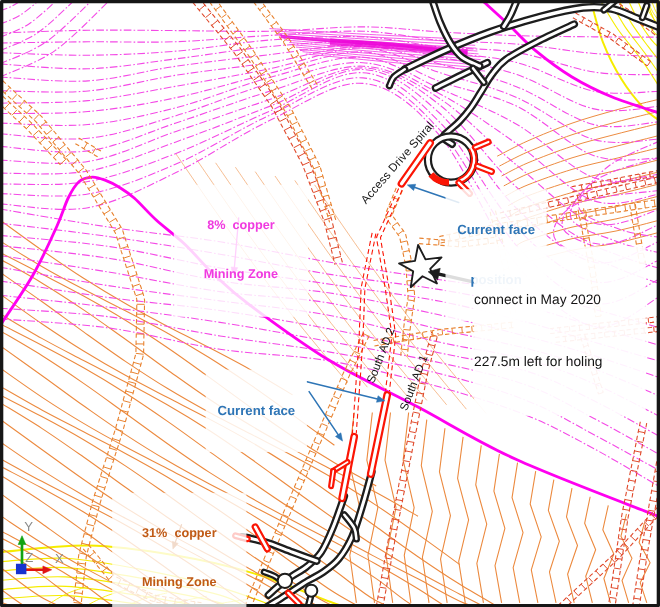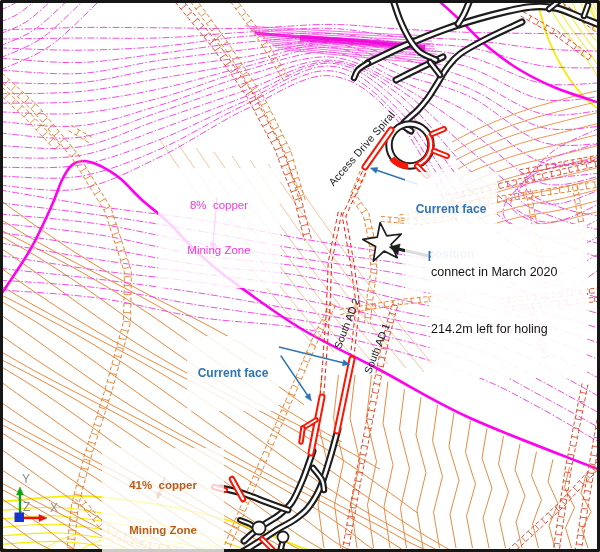--- a/index.html
+++ b/index.html
@@ -1,20 +1,20 @@
 <!DOCTYPE html>
 <html><head>
 <meta charset="utf-8">
 <style>
   html,body{margin:0;padding:0;background:#dcdcdc;font-family:"Liberation Sans",sans-serif;}
   .stage{position:relative;width:600px;height:552px;background:#fff;overflow:hidden;}
   .stage svg{position:absolute;left:0;top:0;}
   .lbl{position:absolute;line-height:15px;white-space:pre;text-align:center;}
   .lbl .ln{display:block;}
-  .zone8{left:158px;top:168px;width:122px;color:#f03ae0;font-size:11.5px;font-weight:400;
+  .zone8{left:158px;top:168px;width:122px;color:#f03ae0;font-size:11.5px;font-weight:700;
          background:rgba(255,255,255,.82);}
   .zone5{left:102px;top:448px;width:122px;color:#c05a15;font-size:11.5px;font-weight:600;
          background:rgba(255,255,255,.78);}
   .spiral{left:306px;top:141px;width:112px;color:#161616;font-size:10.5px;font-weight:500;
           letter-spacing:.2px;transform:rotate(-49deg);transform-origin:center;background:transparent;}
   .cfp{left:405px;top:172px;width:92px;color:#2e75b6;font-size:12px;font-weight:600;
        background:rgba(255,255,255,.85);}
   .cfps{left:187px;top:336px;width:92px;color:#2e75b6;font-size:12px;font-weight:600;
         background:rgba(255,255,255,.85);}
   .southad{width:100px;color:#141414;font-size:10.5px;font-weight:500;transform:rotate(-69deg);
@@ -741,32 +741,32 @@
   </div>
 
   <div class="lbl spiral">Access Drive Spiral</div>
 
   <div class="lbl cfp">
     <span class="ln">Current face</span>
     <span class="ln">position</span>
   </div>
 
   <div class="lbl note">
-    <span class="ln">connect in March 2020</span>
-    <span class="ln">214.2m left for holing</span>
+    <span class="ln">connect in May 2020</span>
+    <span class="ln">227.5m left for holing</span>
   </div>
 
   <div class="lbl cfps">
     <span class="ln">Current face</span>
   </div>
 
   <div class="lbl southad sad2">South AD 2</div>
   <div class="lbl southad sad1">South AD 1</div>
 
   <div class="lbl zone5">
-    <span class="ln">41%  copper</span>
+    <span class="ln">31%  copper</span>
     <span class="ln">Mining Zone</span>
   </div>
 
   <div class="axl" style="left:22px;top:472px">Y</div>
   <div class="axl" style="left:23px;top:500px">Z</div>
   <div class="axl" style="left:50px;top:501px">X</div>
 </div>
 
 </body></html>

